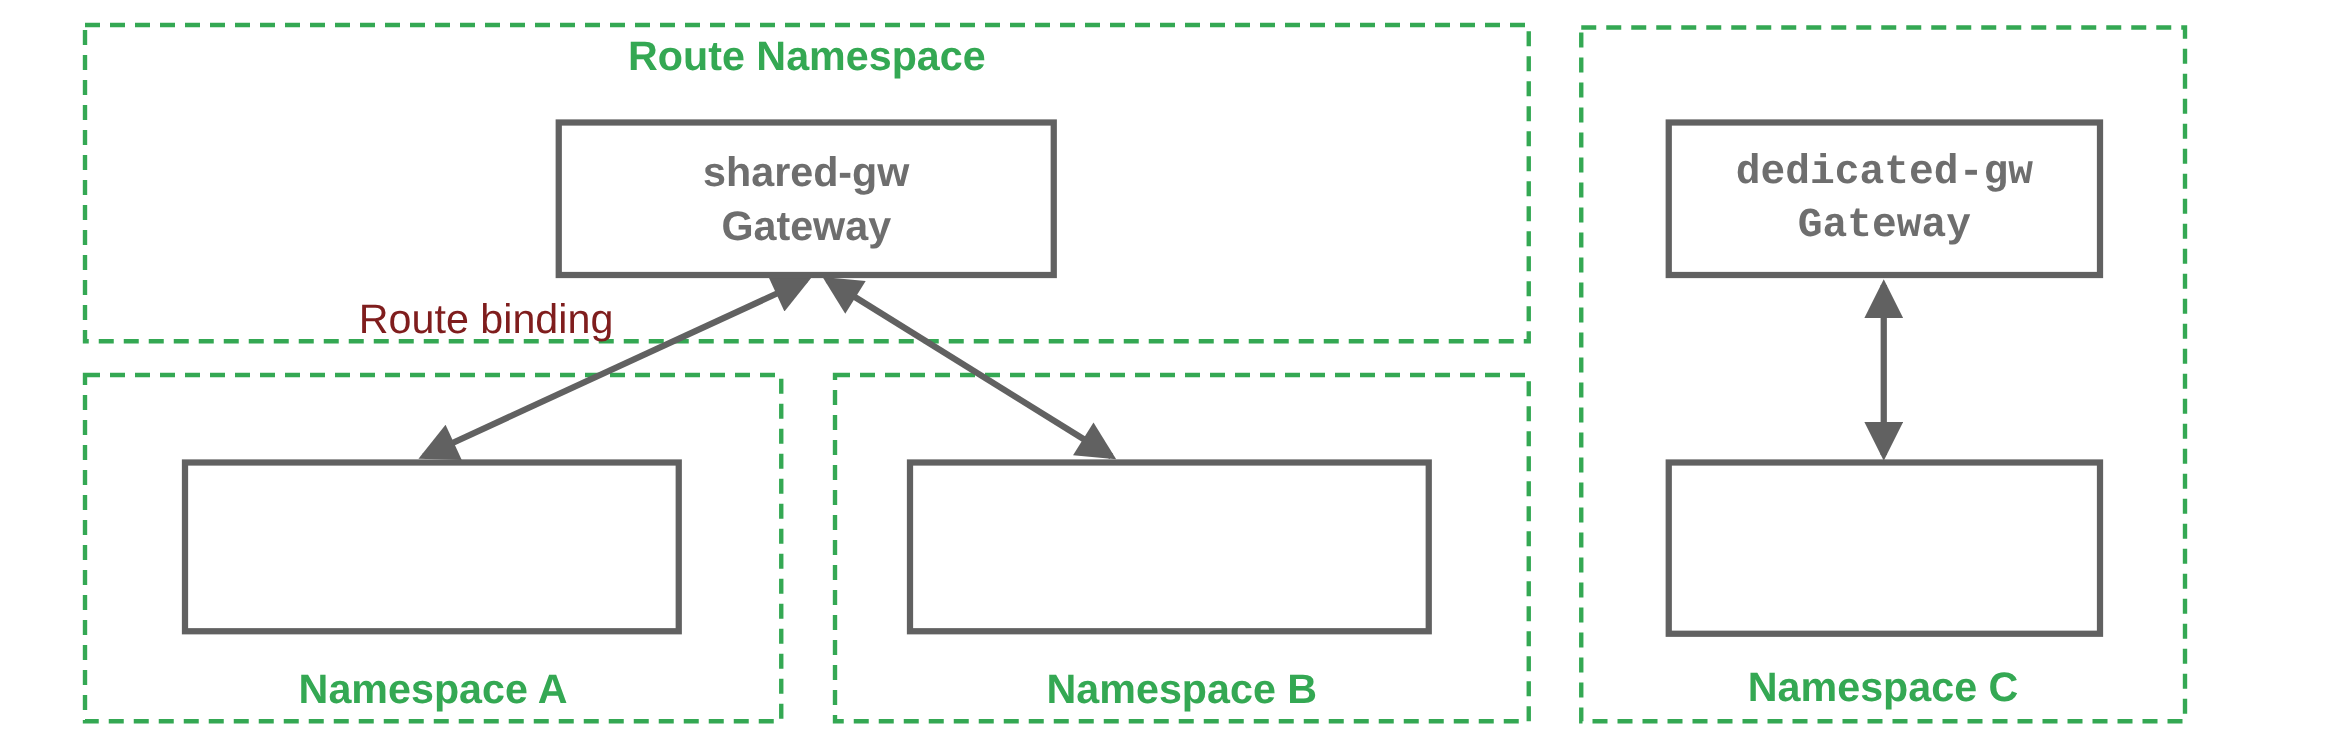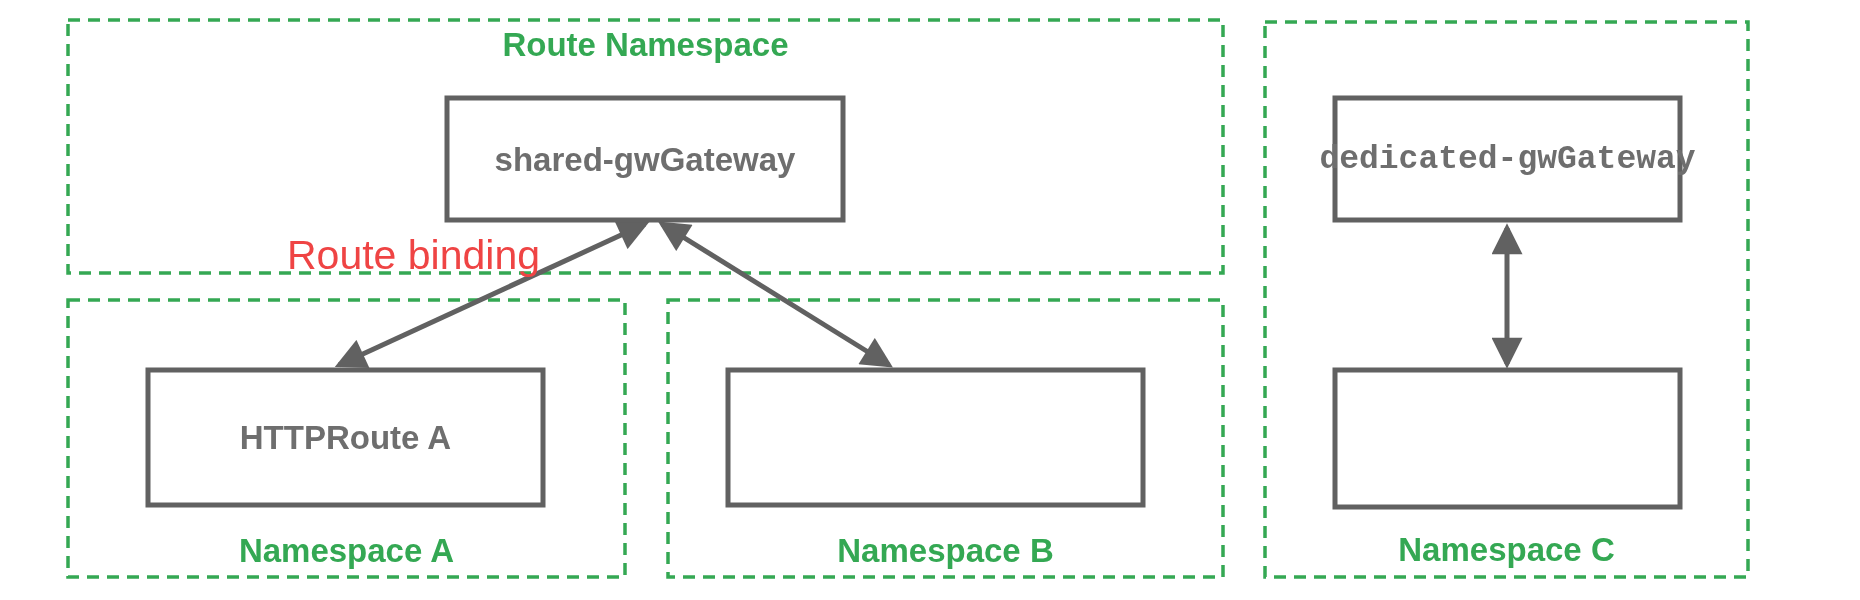--- a/index.html
+++ b/index.html
@@ -28,35 +28,35 @@
   }
   .ns-label {
     color: #34a853;
     font-weight: bold;
     font-size: 33px;
     line-height: 40px;
   }
   .node-label {
     position: absolute;
     display: flex;
-    flex-direction: row;
+    flex-direction: column;
     align-items: center;
     justify-content: center;
     color: #6e6e6e;
     font-weight: bold;
     font-size: 33px;
     line-height: 43px;
     text-align: center;
     white-space: nowrap;
   }
   .edge-label {
     position: absolute;
-    color: #ef4444;
+    color: #7f1d1d;
     font-weight: normal;
-    font-size: 41px;
+    font-size: 33px;
     line-height: 38px;
     white-space: nowrap;
   }
 </style>
 </head>
 <body>
 
 <div class="stage">
 
   <svg class="shapes" viewBox="0 0 1860 600">
@@ -92,17 +92,16 @@
 
   <div class="node-label" style="left:447px; top:98px; width:396px; height:122px;">
     <div>shared-gw</div>
     <div>Gateway</div>
   </div>
   <div class="node-label" style="left:1335px; top:98px; width:345px; height:122px;font-family:Liberation Mono, monospace;">
     <div>dedicated-gw</div>
     <div>Gateway</div>
   </div>
 
-  <div class="node-label" style="left:148px; top:370px; width:395px; height:135px;">HTTPRoute A</div>
 
   <div class="edge-label" style="left:287px; top:236px;">Route binding</div>
 
 </div>
 
 </body></html>

